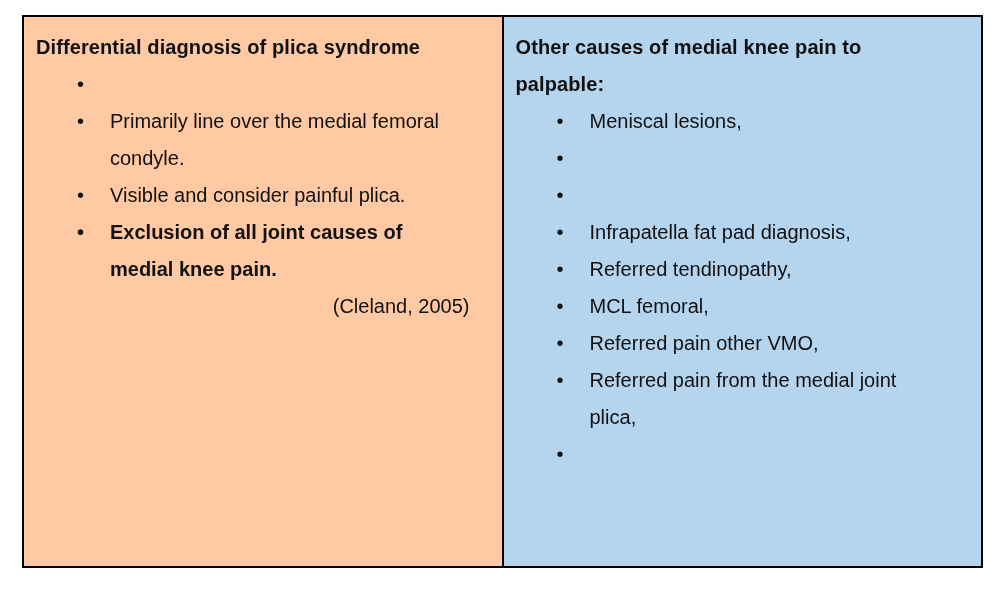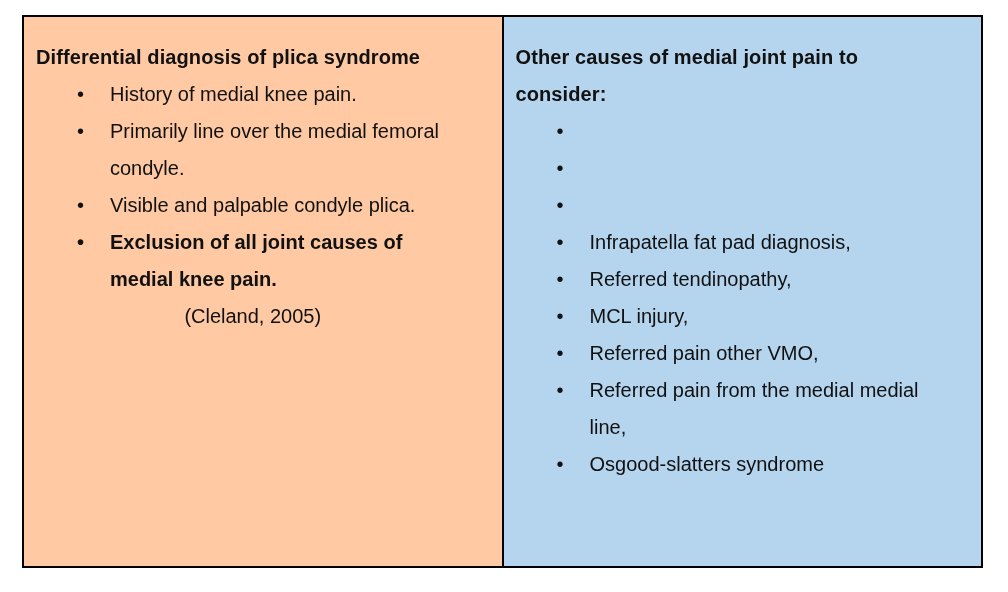--- a/index.html
+++ b/index.html
@@ -17,21 +17,21 @@
     top: 15px;
     width: 961px;
     height: 553px;
     border: 2px solid #000000;
     display: flex;
     box-sizing: border-box;
   }
   .cell {
     flex: 1 1 0;
     box-sizing: border-box;
-    padding: 22px 14px 0 12px;
+    padding: 12px 14px 0 12px;
     font-size: 20px;
     line-height: 37px;
     overflow: hidden;
   }
   .cell.left { border-right: 2px solid #000000; }
   .cell-title {
     font-weight: bold;
     letter-spacing: 0.1px;
   }
   .cell.right .cell-title { max-width: 400px; }
@@ -45,81 +45,80 @@
   .bullet {
     flex: 0 0 33px;
     padding-left: 41px;
     box-sizing: content-box;
   }
   .bullet-text {
     flex: 0 1 auto;
     max-width: 335px;
   }
   .citation {
-    text-align: center;
+    text-align: right;
     padding-right: 18px;
   }
 </style>
 </head>
 <body style="color: rgb(17, 17, 17);">
 
 <div class="table-wrap">
   <div class="cell left" id="left-cell" style="background: rgb(254, 201, 163);">
     <div class="cell-title">Differential diagnosis of plica syndrome</div>
     <ul class="bullet-list">
         <li class="bullet-item">
           <span class="bullet">•</span>
-          <span class="bullet-text">History of medial knee pain.</span>
         </li>
         <li class="bullet-item">
           <span class="bullet">•</span>
           <span class="bullet-text">Primarily line over the medial femoral condyle.</span>
         </li>
         <li class="bullet-item">
           <span class="bullet">•</span>
-          <span class="bullet-text">Visible and palpable condyle plica.</span>
+          <span class="bullet-text">Visible and consider painful plica.</span>
         </li>
         <li class="bullet-item bold">
           <span class="bullet">•</span>
           <span class="bullet-text">Exclusion of all joint causes of medial knee pain.</span>
         </li>
       </ul>
     <div class="citation">(Cleland, 2005)</div>
   </div>
   <div class="cell right" id="right-cell" style="background: rgb(181, 212, 238);">
-    <div class="cell-title">Other causes of medial joint pain to consider:</div>
+    <div class="cell-title">Other causes of medial knee pain to palpable:</div>
     <ul class="bullet-list">
         <li class="bullet-item">
           <span class="bullet">•</span>
+          <span class="bullet-text">Meniscal lesions,</span>
         </li>
         <li class="bullet-item">
           <span class="bullet">•</span>
         </li>
         <li class="bullet-item">
           <span class="bullet">•</span>
         </li>
         <li class="bullet-item">
           <span class="bullet">•</span>
           <span class="bullet-text">Infrapatella fat pad diagnosis,</span>
         </li>
         <li class="bullet-item">
           <span class="bullet">•</span>
           <span class="bullet-text">Referred tendinopathy,</span>
         </li>
         <li class="bullet-item">
           <span class="bullet">•</span>
-          <span class="bullet-text">MCL injury,</span>
+          <span class="bullet-text">MCL femoral,</span>
         </li>
         <li class="bullet-item">
           <span class="bullet">•</span>
           <span class="bullet-text">Referred pain other VMO,</span>
         </li>
         <li class="bullet-item">
           <span class="bullet">•</span>
-          <span class="bullet-text">Referred pain from the medial medial line,</span>
+          <span class="bullet-text">Referred pain from the medial joint plica,</span>
         </li>
         <li class="bullet-item">
           <span class="bullet">•</span>
-          <span class="bullet-text">Osgood-slatters syndrome</span>
         </li>
       </ul>
   </div>
 </div>
 
 </body></html>

